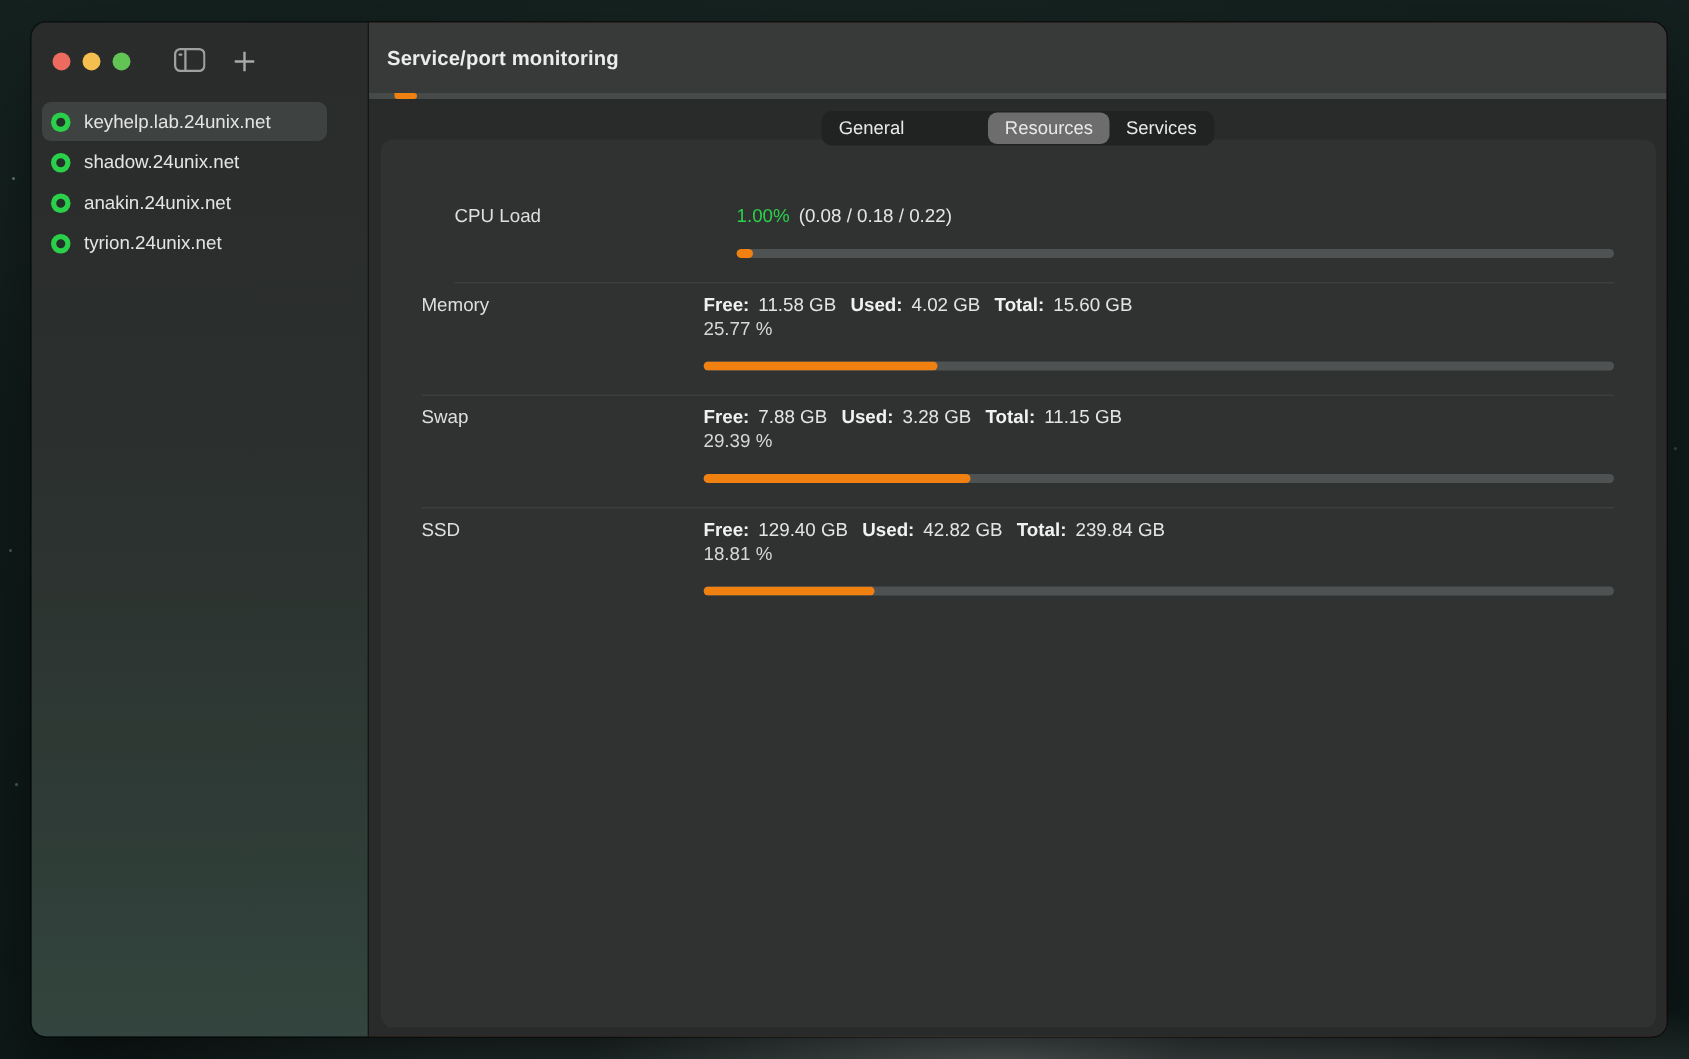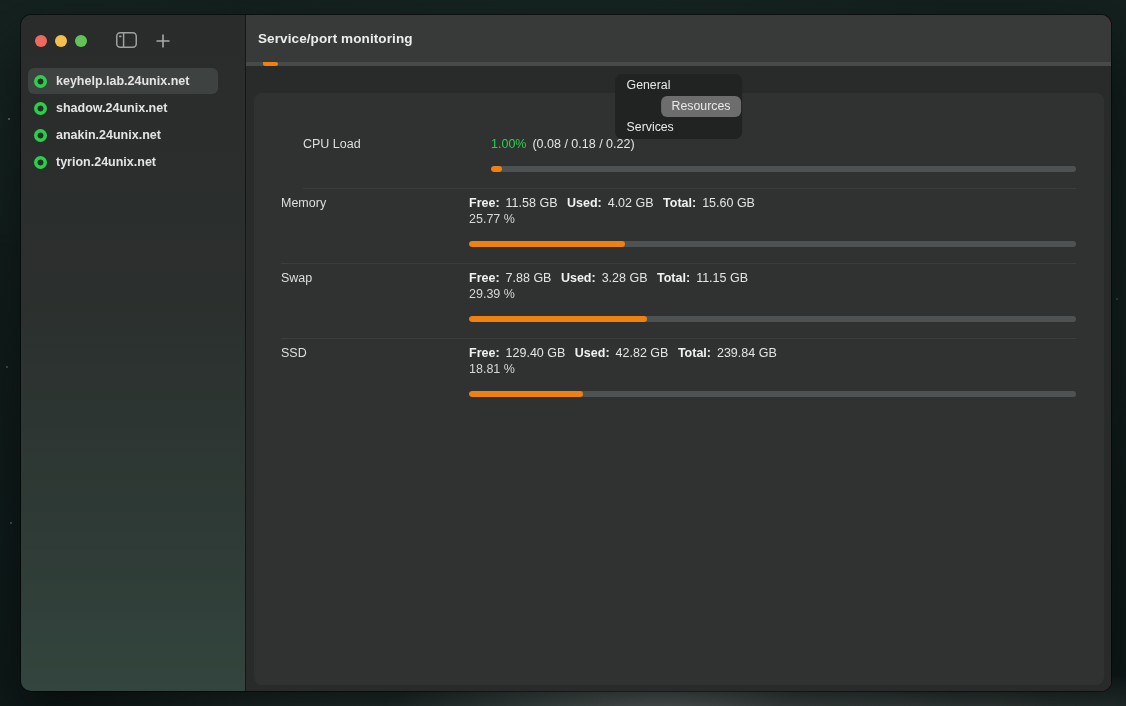--- a/index.html
+++ b/index.html
@@ -33,21 +33,21 @@
     width:224px; flex:0 0 224px; position:relative;
     background:linear-gradient(180deg,#2a2c2b 0%, #2b2f2d 40%, #2e3a35 75%, #33453e 100%);
   }
   .traffic-lights { position:absolute; left:14px; top:20px; display:flex; gap:8px; }
   .tl { width:12px; height:12px; border-radius:50%; }
   .tl.red    { background:#ed6a5e; }
   .tl.yellow { background:#f4bf4f; }
   .tl.green  { background:#61c454; }
   .sb-toggle { position:absolute; left:95px; top:17px; width:21px; height:16px; color:#9fa1a0; }
   .sb-plus   { position:absolute; left:134px; top:18px; width:16px; height:16px; color:#a8aaa9; }
-  .server-list { position:absolute; top:52px; left:0; right:16px;font-weight:bold; }
+  .server-list { position:absolute; top:52px; left:0; right:16px; }
   .server-item {
     height:26px; margin:1px 11px 1px 7px; padding-left:6px; border-radius:6px;
     display:flex; align-items:center; gap:9px;
     font-size:12.5px; color:#e3e4e3; cursor:default; white-space:nowrap;
   }
   .server-item.selected { background:#3e4240; }
   .status-dot {
     width:13px; height:13px; border-radius:50%; flex:0 0 13px;
     background:radial-gradient(circle at 50% 50%, #223027 0 29%, var(--status-green,#2bd04a) 36% 100%);
   }
@@ -62,21 +62,21 @@
   .refresh-fill { position:absolute; left:17px; top:0; height:4px; min-width:14px;
     background:var(--accent-orange,#f08010); border-radius:0 2px 2px 2px; }
 
   .content { flex:1; position:relative; background:#292b2b; }
   .panel { position:absolute; left:8px; right:7px; top:27px; bottom:6px;
     background:#303232; border-radius:8px; }
 
   
   .segmented {
     position:absolute; top:8px; left:50%; transform:translateX(-50%);
-    display:flex; background:#212323; border-radius:7px; padding:1px; z-index:2;flex-direction:column;
+    display:flex; background:#212323; border-radius:7px; padding:1px; z-index:2;
   }
   .seg {
     padding:3px 11px; font-size:12.3px; line-height:15px; color:#e8e9e8;
     border-radius:6px; cursor:default; white-space:nowrap;
   }
   .seg.selected { background:#6c6d6c;margin-left:45px; }
 
   
   .rows { position:absolute; left:27px; right:28px; top:0; }
   .row { display:grid; grid-template-columns:188px 1fr; border-bottom:1px solid #3b3e3e;

